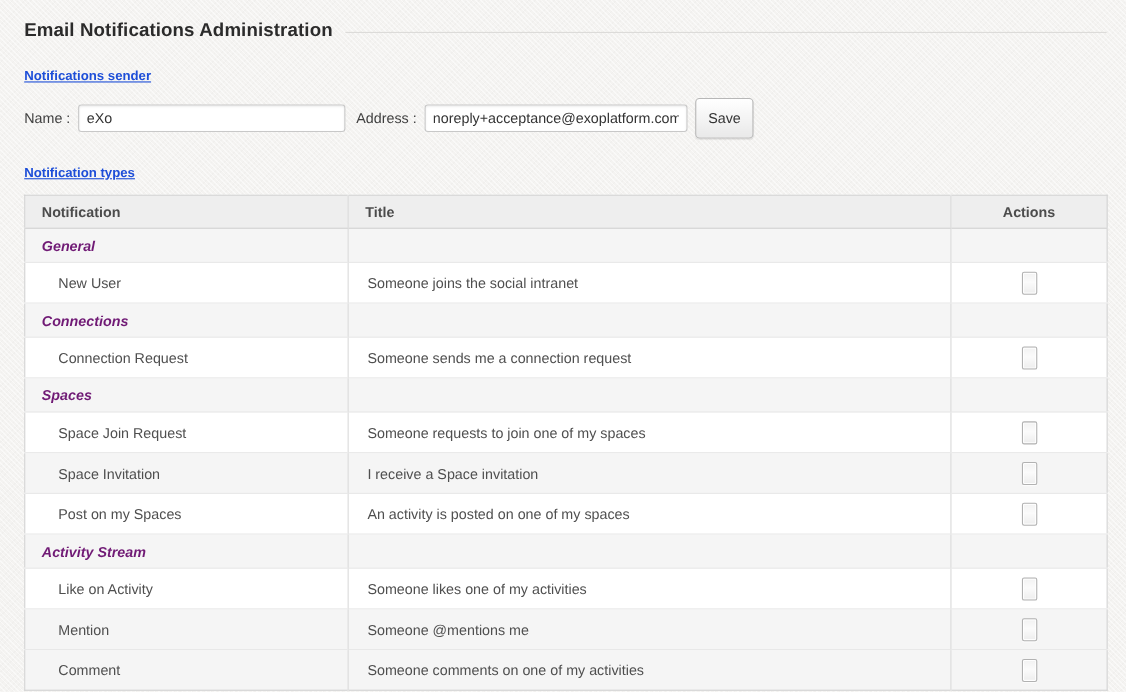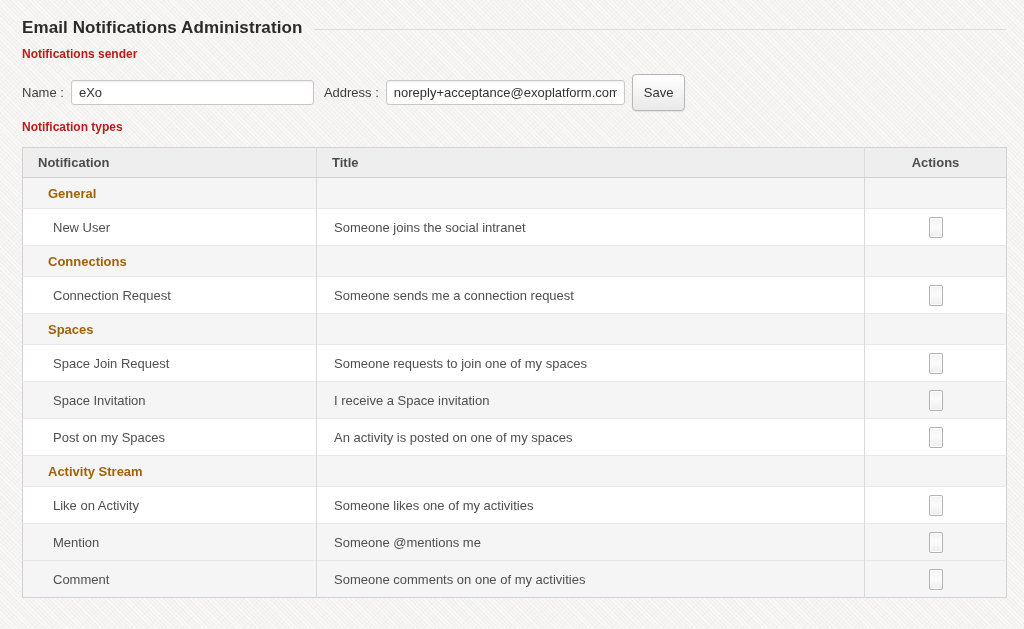--- a/index.html
+++ b/index.html
@@ -31,22 +31,23 @@
     height: 0;
     border-top: 1px solid #dcdbd9;
     margin-left: 12px;
     margin-top: 2px;
   }
 
   
   .section-heading {
     font-size: 12px;
     font-weight: bold;
-    color: #b91c1c;
-    margin-top: 9px;
+    color: #1d4ed8;
+    margin-top: 24px;
+    text-decoration: underline;
   }
 
   
   .sender-form { display: flex; align-items: center; margin-top: 13px; }
   .field-label { font-size: 13px; color: #3f3f3f; margin-right: 7px; white-space: nowrap; }
   .text-input {
     height: 25px;
     border: 1px solid #c8c8c8;
     border-radius: 3px;
     background: #ffffff;
@@ -103,21 +104,21 @@
     border-top: 1px solid #e8e8e8;
     font-size: 13px;
     color: #4f4f4f;
     vertical-align: middle;
     padding: 0;
   }
   .notif-table td:first-child { border-left: none; }
   .notif-table tr.striped td { background: #f5f5f5; }
   .notif-table tr.category td { height: 31px; }
   .notif-table tr.item td { height: 37px; }
-  td.category-name { font-weight: bold; color: #a16207; padding-left: 25px; }
+  td.category-name { font-weight: bold; color: #701a75; padding-left: 15px; font-style: italic; }
   td.item-name { padding-left: 30px; }
   td.item-title { padding-left: 17px; }
   td.actions-cell { text-align: center; }
 
   .action-checkbox {
     display: inline-block;
     width: 14px;
     height: 21px;
     border: 1px solid #b2b2b2;
     border-radius: 2px;

